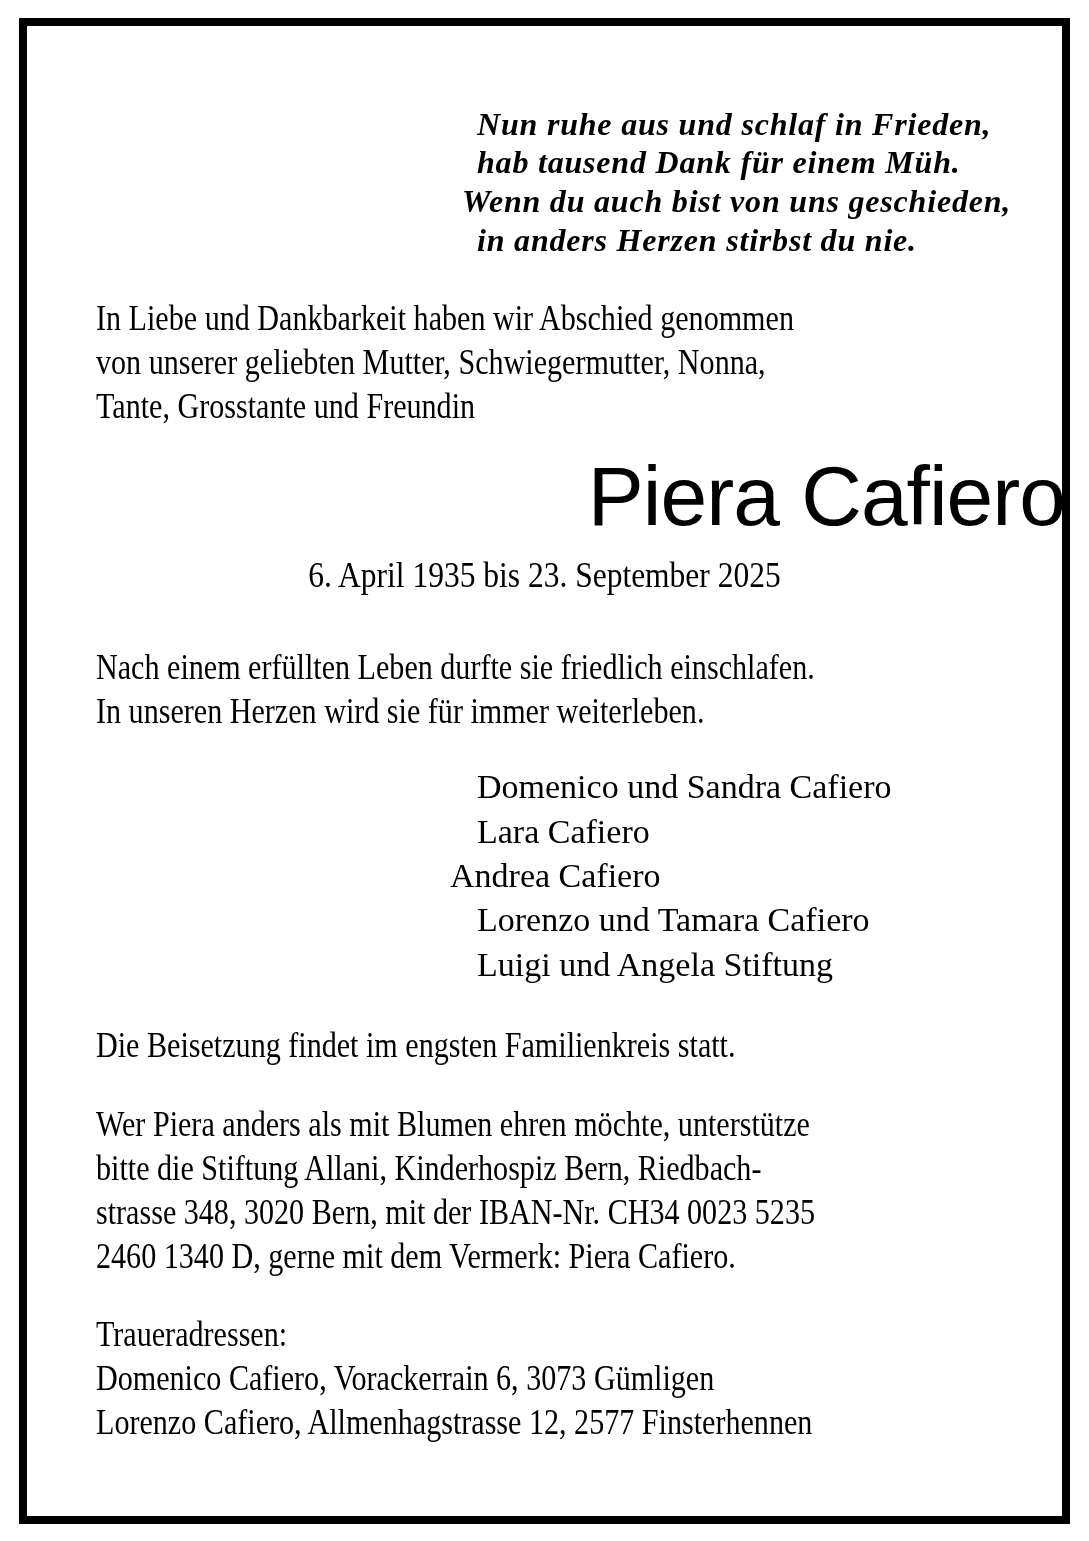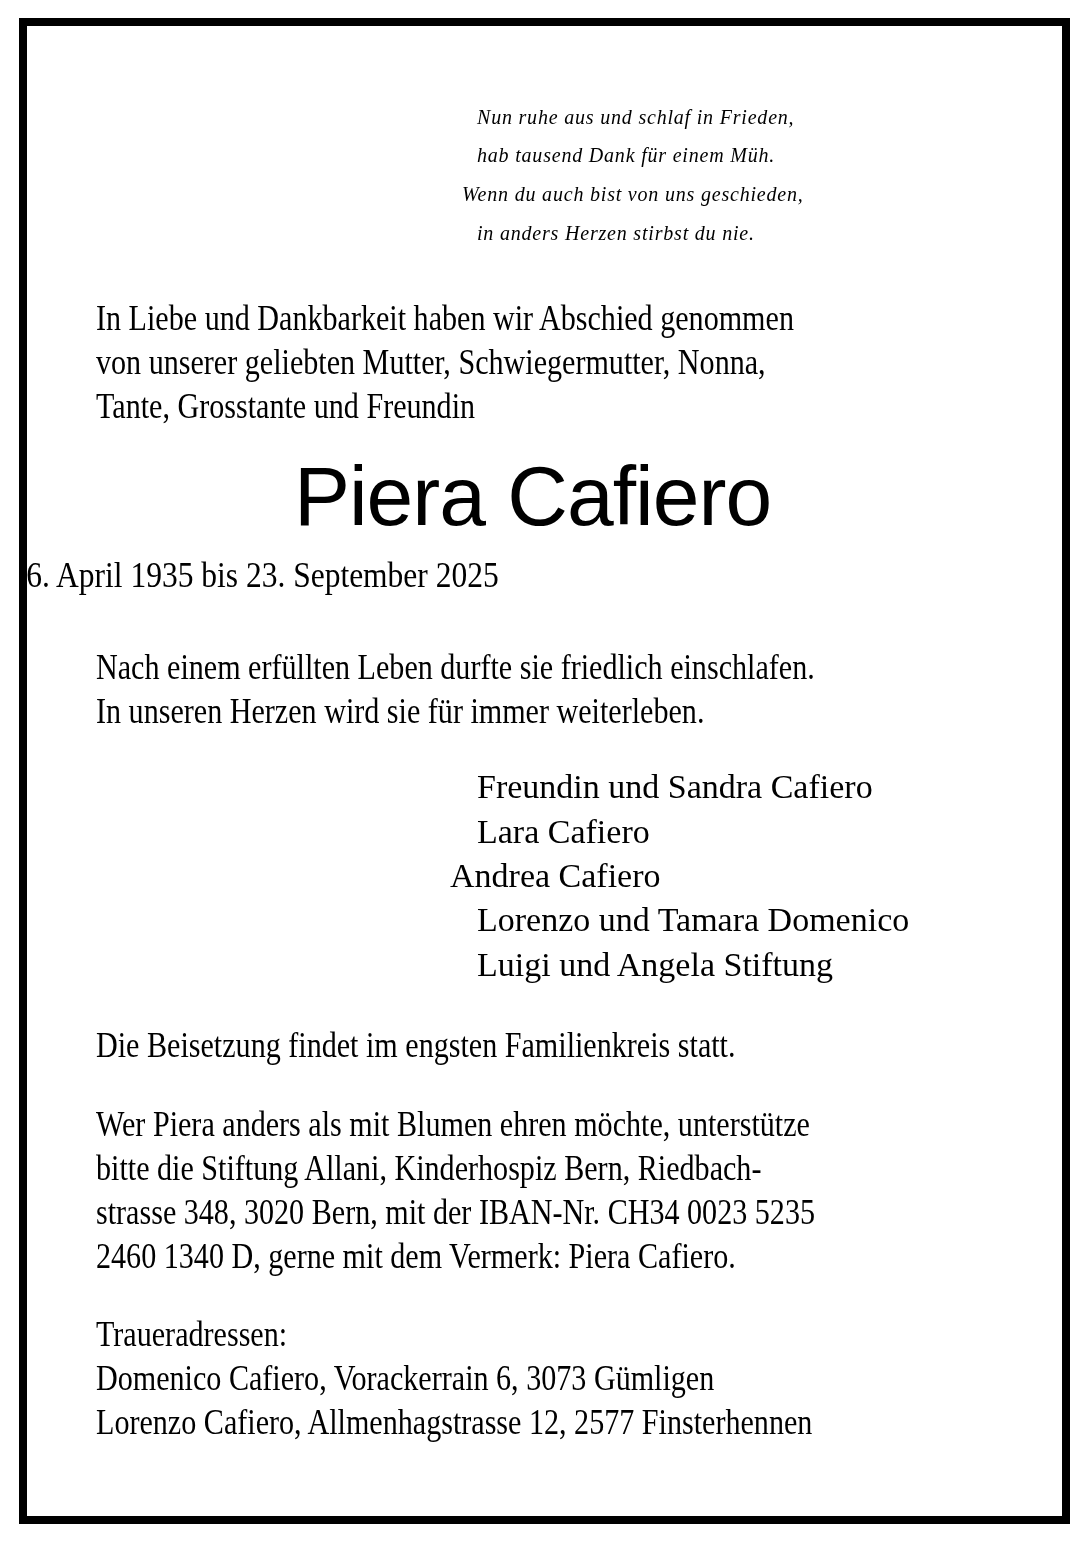--- a/index.html
+++ b/index.html
@@ -3,29 +3,29 @@
 <meta charset="utf-8">
 <style>
   html, body { margin: 0; padding: 0; background: #ffffff; }
   body { width: 1089px; height: 1541px; position: relative; overflow: hidden; }
   .frame {
     position: absolute; left: 19px; top: 18px; width: 1051px; height: 1506px;
     box-sizing: border-box; border: 8px solid #000000; background: #ffffff;
   }
   .serif { font-family: "Liberation Serif", "DejaVu Serif", serif; color: #000; }
   .line { position: absolute; white-space: nowrap; transform-origin: 0 0; }
-  .poem .line { font-style: italic; font-size: 20px; letter-spacing: 0.8px; }
+  .poem .line { font-style: italic; font-size: 32px; letter-spacing: 0.8px; font-weight: bold; }
   .body .line { font-size: 35px; transform: scaleX(0.86); }
   .name {
-    position: absolute; left: 0; width: 1065px; top: 448px; text-align: center;
+    position: absolute; left: 0; width: 1065px; top: 448px; text-align: right;
     font-family: "Liberation Sans", "DejaVu Sans", sans-serif; font-size: 84px; color: #000;
     letter-spacing: -1px;
   }
   .dates {
-    position: absolute; left: 0; width: 1089px; top: 556px; 
+    position: absolute; left: 0; width: 1089px; top: 556px; text-align: center;
     font-size: 35px;
   }
   .dates span { display: inline-block; transform: scaleX(0.9); }
   .signers .line { font-size: 34px; }
 </style>
 </head>
 <body>
 
 <div class="frame"></div>
 
@@ -44,24 +44,24 @@
 
 <div class="name">Piera Cafiero</div>
 <div class="dates serif"><span>6. April 1935 bis 23. September 2025</span></div>
 
 <div class="body serif">
   <div class="line" style="left:96px;top:648px">Nach einem erfüllten Leben durfte sie friedlich einschlafen.</div>
   <div class="line" style="left:96px;top:692px">In unseren Herzen wird sie für immer weiterleben.</div>
 </div>
 
 <div class="signers serif">
-  <div class="line" style="left:477px;top:768px">Freundin und Sandra Cafiero</div>
+  <div class="line" style="left:477px;top:768px">Domenico und Sandra Cafiero</div>
   <div class="line" style="left:477px;top:813px">Lara Cafiero</div>
   <div class="line" style="left:450px;top:857px">Andrea Cafiero</div>
-  <div class="line" style="left:477px;top:901px">Lorenzo und Tamara Domenico</div>
+  <div class="line" style="left:477px;top:901px">Lorenzo und Tamara Cafiero</div>
   <div class="line" style="left:477px;top:946px">Luigi und Angela Stiftung</div>
 </div>
 
 <div class="body serif">
   <div class="line" style="left:96px;top:1026px">Die Beisetzung findet im engsten Familienkreis statt.</div>
 </div>
 
 <div class="body serif">
   <div class="line" style="left:96px;top:1105px">Wer Piera anders als mit Blumen ehren möchte, unterstütze</div>
   <div class="line" style="left:96px;top:1149px">bitte die Stiftung Allani, Kinderhospiz Bern, Riedbach-</div>

